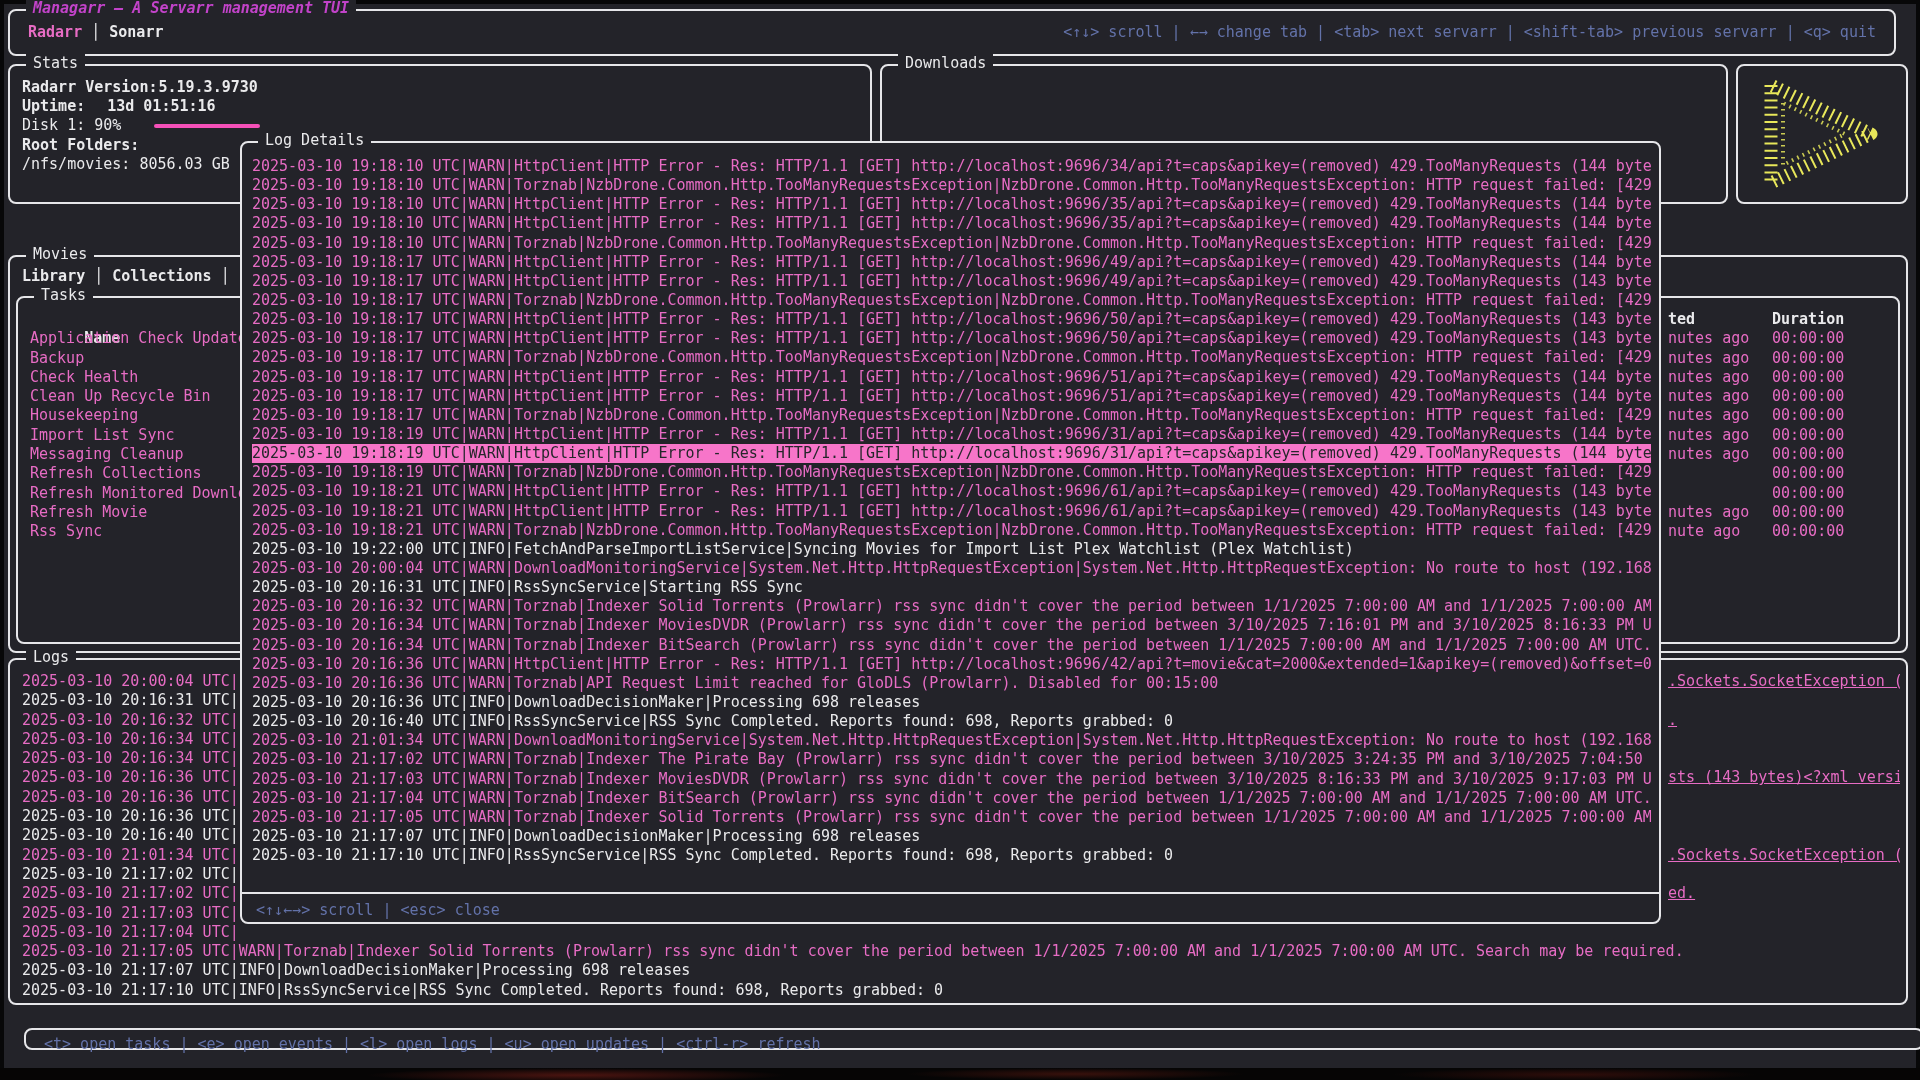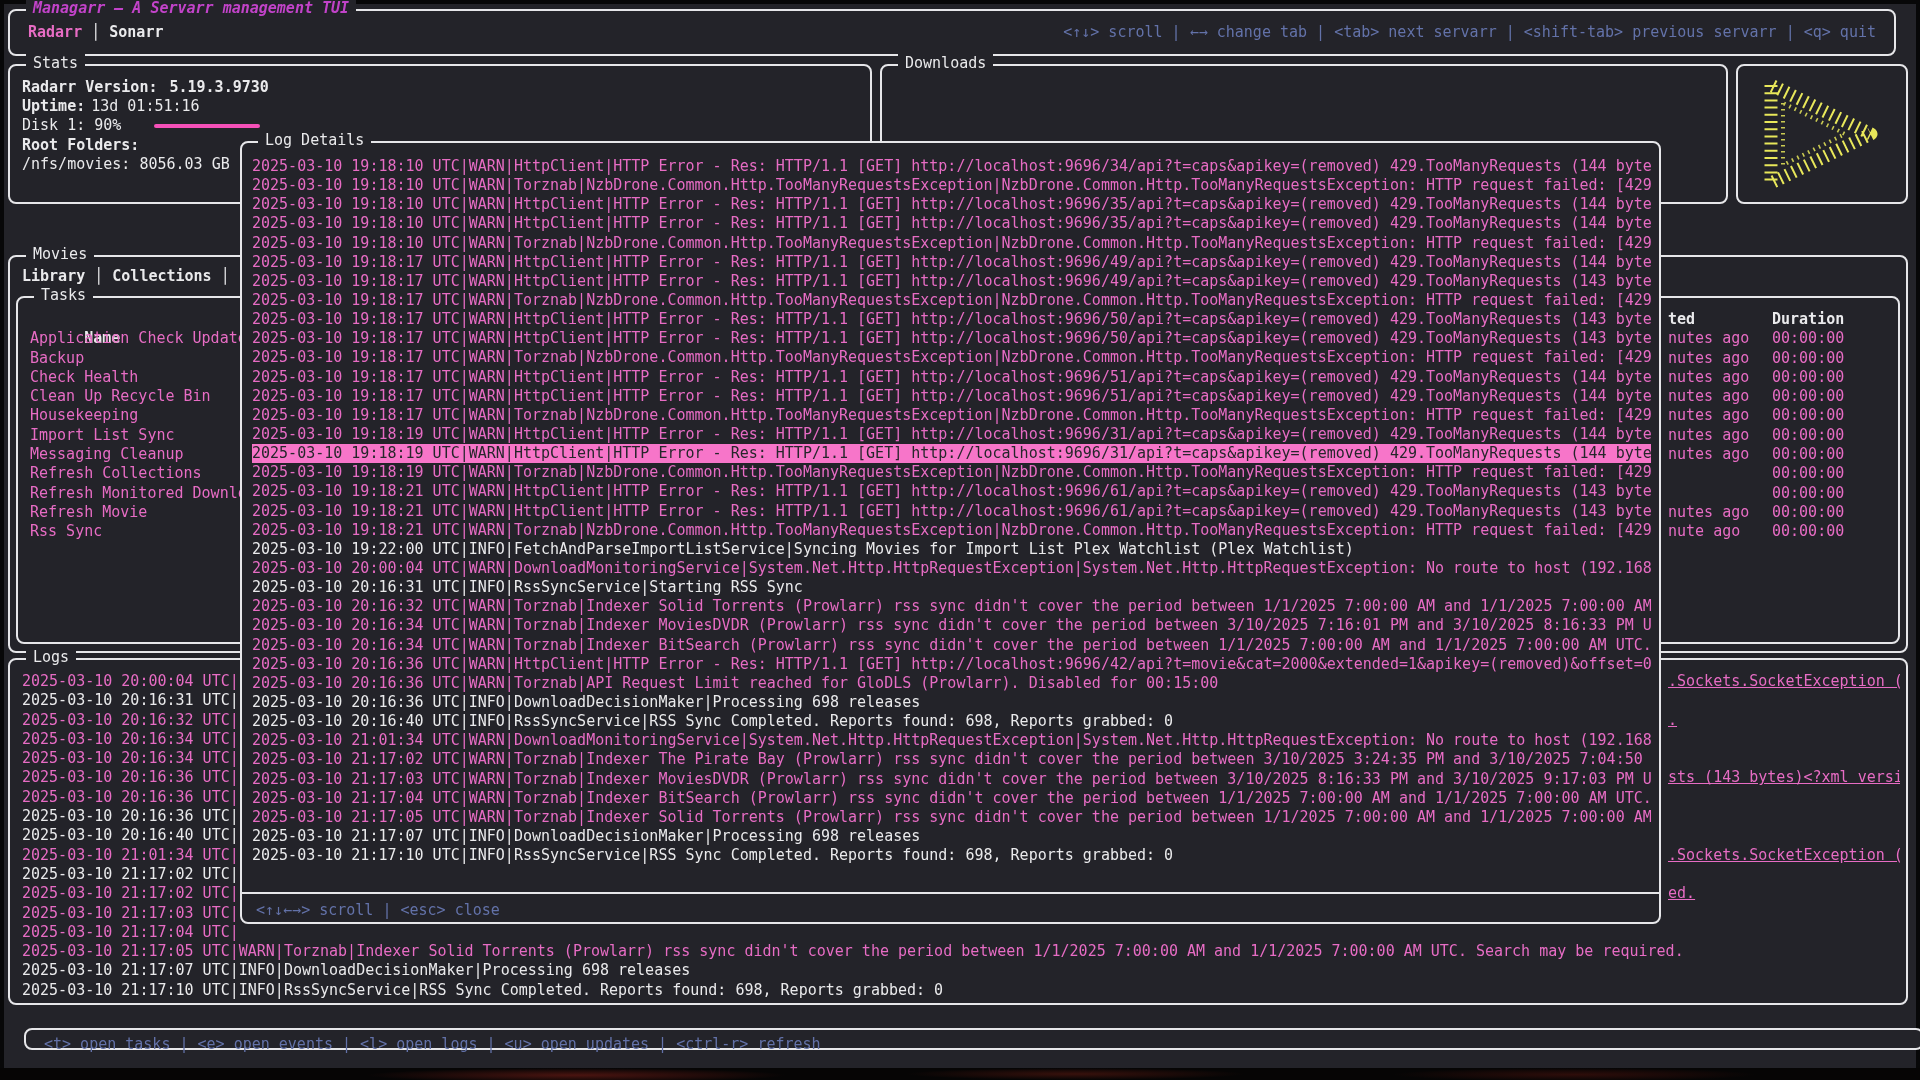--- a/index.html
+++ b/index.html
@@ -17,22 +17,22 @@
   .tab{font-weight:bold;color:var(--white);white-space:pre;}
   .tab.active{color:var(--pink);}
   .tabsep{color:var(--white);white-space:pre;}
   
   .hdr-title{position:absolute;top:-12px;left:16px;background:var(--bg);padding:0 7px;color:var(--magenta);font-weight:bold;font-style:italic;white-space:pre;}
   .hdr-tabs{position:absolute;left:18px;top:12px;white-space:pre;}
   .hdr-help{position:absolute;right:18px;top:12px;}
   
   .sline{position:relative;height:19.2px;line-height:19.2px;white-space:pre;overflow:hidden;}
   .slabel{font-weight:bold;color:var(--white);}
-  .sval{font-weight:normal;margin-left:6px;}
-  .sval2{font-weight:bold;margin-left:12px;}
+  .sval{font-weight:bold;margin-left:22px;}
+  .sval2{font-weight:bold;margin-left:1px;}
   .gauge{position:absolute;left:132px;top:8px;width:106px;height:4px;background:var(--gauge);border-radius:2px;}
   
   .thead{position:relative;height:19.3px;line-height:19.3px;font-weight:bold;color:var(--white);white-space:pre;}
   .trow{position:relative;height:19.3px;line-height:19.3px;white-space:pre;color:var(--pink);}
   .texec{position:absolute;left:1638px;top:0;}
   .tdur{position:absolute;left:1742px;top:0;}
   .thead .texec,.thead .tdur{color:var(--white);}
   
   .lrow{position:relative;height:19.3px;line-height:19.3px;white-space:pre;overflow:hidden;}
   .lrow.warn{color:var(--pink);} .lrow.info{color:var(--white);}

